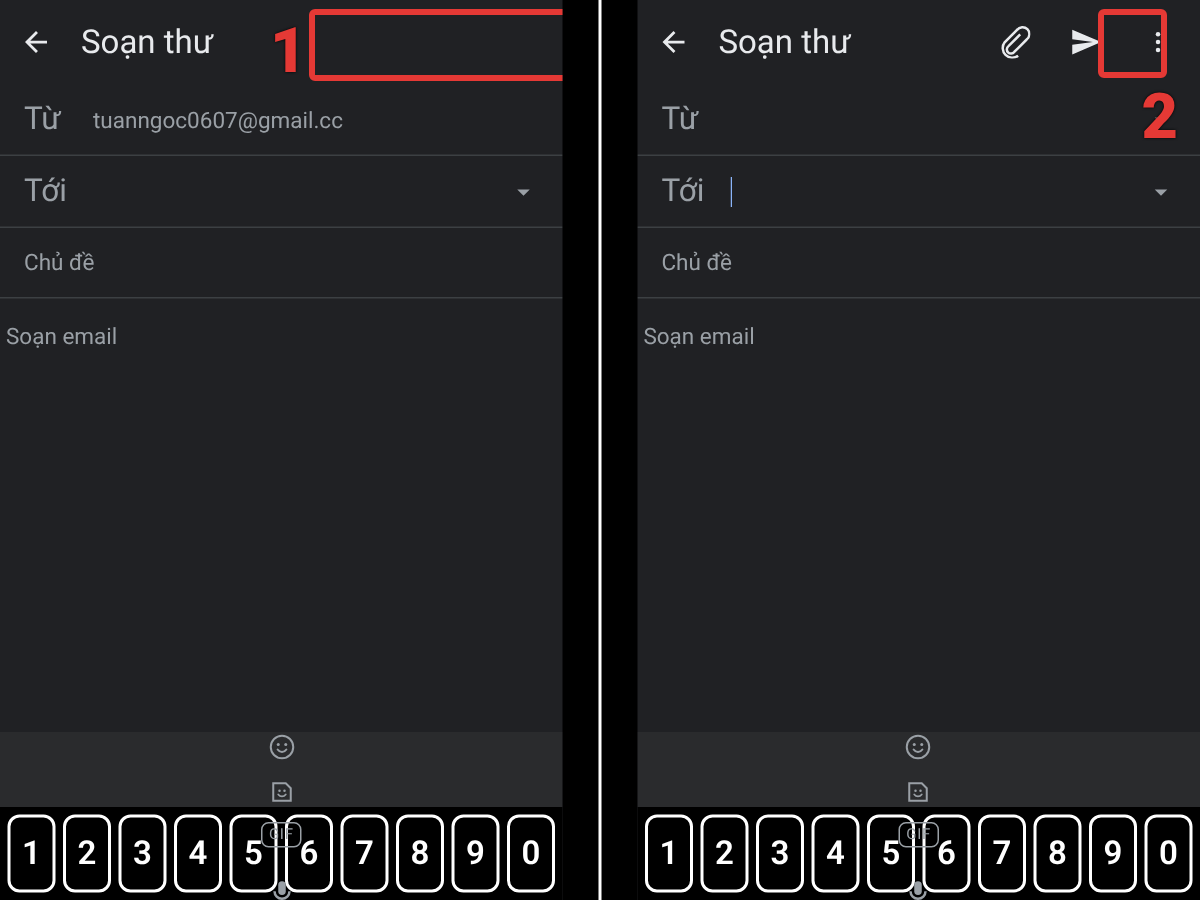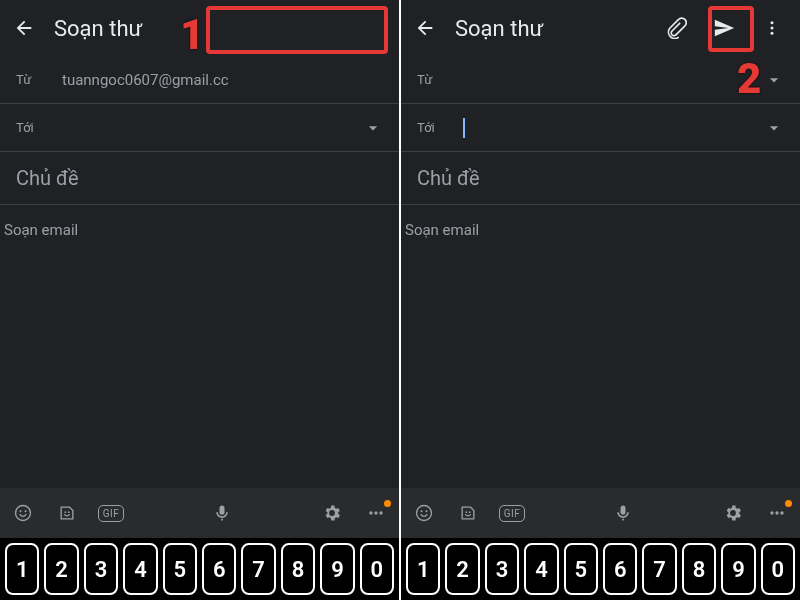--- a/index.html
+++ b/index.html
@@ -20,20 +20,21 @@
     background: #000;
     font-family: Roboto, Arial, sans-serif;
     color: var(--text);
     overflow: hidden;
     position: relative;
   }
   .stage {
     display: flex;
     width: 800px;
     height: 508px;
+    gap: 24px;
   }
   .phone {
     width: 399px;
     height: 600px;
     background: var(--bg);
     position: relative;
     overflow: hidden;
     display: flex;
     flex-direction: column;
   }
@@ -75,21 +76,21 @@
     align-items: center;
     min-height: 48px;
     padding: 0 16px;
     border-bottom: 1px solid var(--divider);
     font-size: 15px;
     color: var(--text-dim);
   }
   .row .label {
     width: 46px;
     color: var(--text-dim);
-    font-size: 13px;
+    font-size: 21px;
   }
   .row .value {
     color: var(--text-dim);
     flex: 1 1 auto;
     overflow: hidden;
     white-space: nowrap;
   }
   .row .chev {
     width: 20px; height:20px; color: var(--text-dim);
   }
@@ -98,21 +99,21 @@
     height: 20px;
     background: #8ab4f8;
     display:inline-block;
     vertical-align: middle;
     animation: blink 1s steps(1) infinite;
   }
   @keyframes blink { 50% { opacity: 0; } }
   .subject {
     padding: 14px 16px;
     color: var(--text-dim);
-    font-size: 20px;
+    font-size: 15px;
     border-bottom: 1px solid var(--divider);
   }
   .body-ph {
     padding: 16px 4px;
     color: var(--text-dim);
     font-size: 15px;
     flex: 1 1 auto;
   }
   
   .menu {
@@ -135,20 +136,21 @@
   
   .kb-strip {
     height: 50px;
     background: var(--bg-panel);
     display: flex;
     align-items: center;
     padding: 0 6px;
     gap: 10px;
     color: var(--text-dim);
     position: relative;
+    flex-direction: column;
   }
   .kb-strip .sp { flex: 1; }
   .kb-strip .kicon { width:34px; height:34px; display:flex; align-items:center; justify-content:center; border-radius:8px; }
   .kb-strip .kicon svg { width:20px; height:20px; fill: currentColor; }
   .kb-strip .gif {
     font-size: 10px;
     border: 1.4px solid var(--text-dim);
     border-radius: 5px;
     padding: 2px 4px;
     letter-spacing: .5px;

